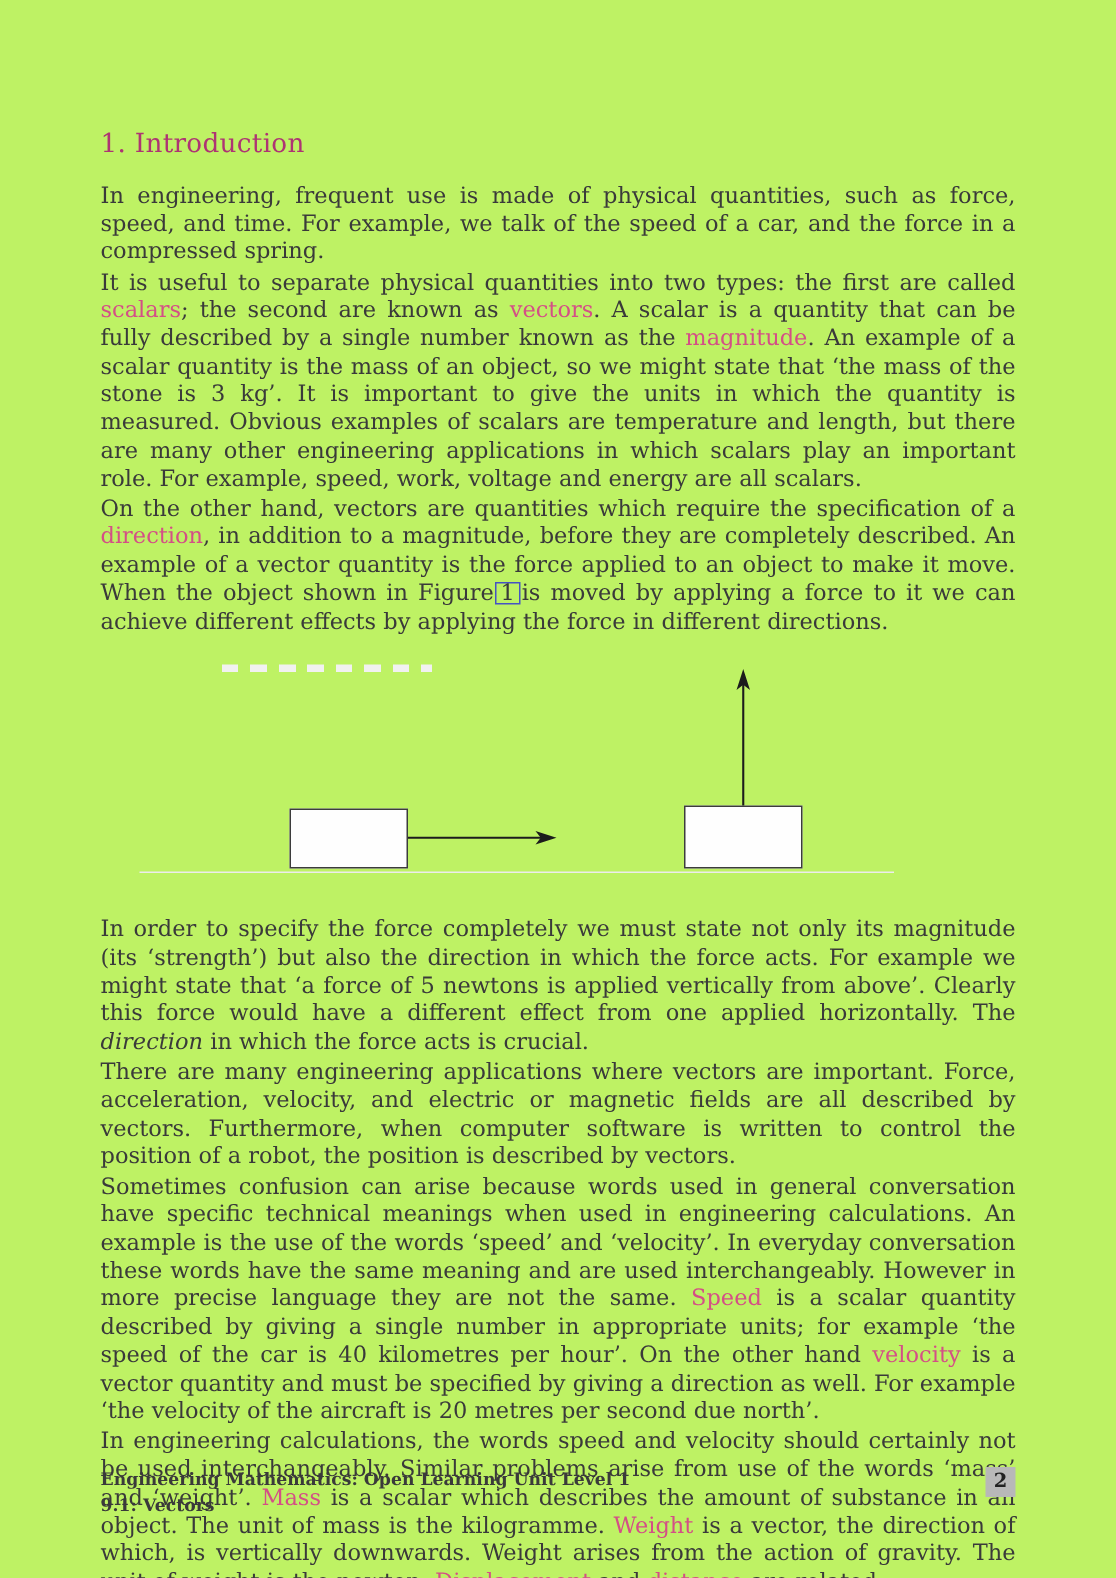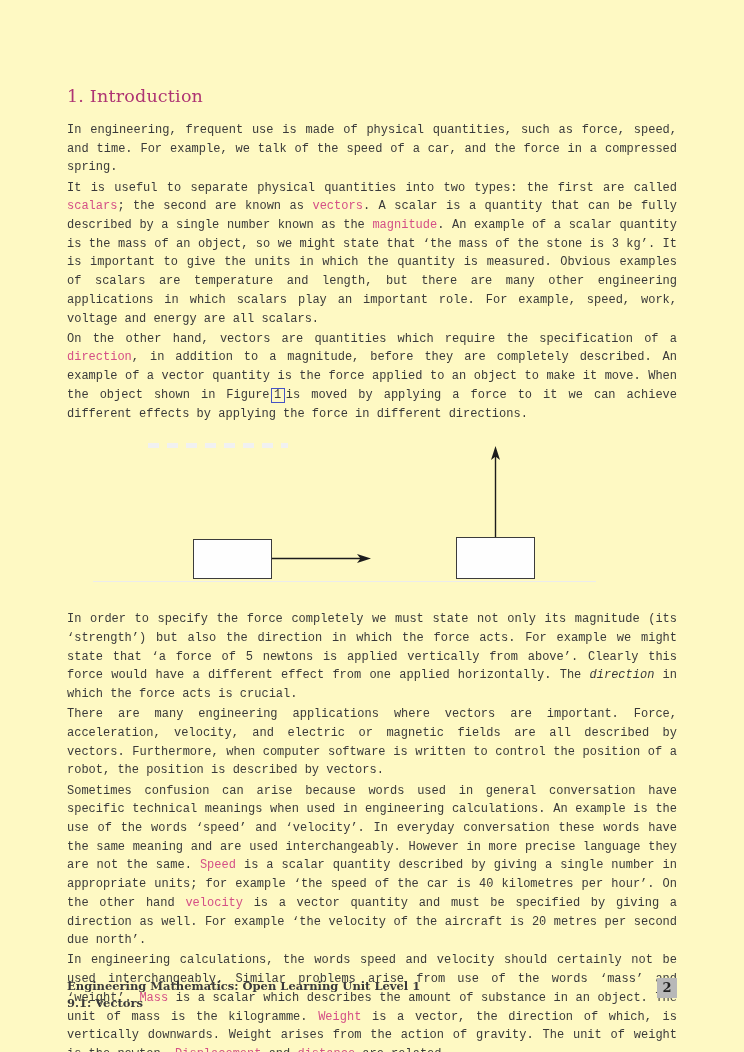--- a/index.html
+++ b/index.html
@@ -1,43 +1,42 @@
 <!DOCTYPE html>
 <html><head>
 <meta charset="utf-8">
 <style>
   html, body { margin: 0; padding: 0; background: #ffffff; }
   .page {
     position: relative;
     width: 744px;
     height: 1052px;
-    background: #fef9c3;
+    background: #bef264;
     font-family: "DejaVu Serif", serif;
     color: #3a3a3a;
     overflow: hidden;
   }
   .content {
     position: absolute;
     left: 67px;
     top: 86px;
     width: 610px;
   }
   .section-title {
     font-size: 17.5px;
     font-weight: normal;
     color: #ae3473;
     margin: 0 0 15px 0;
     letter-spacing: 0.2px;
   }
   .body-text p {
-    font-size: 12px;
+    font-size: 15px;
     line-height: 18.7px;
     text-align: justify;
     margin: 0 0 1.5px 0;
-    font-family: Liberation Mono, monospace;
   }
   .seg-link { color: #d44f86; }
   .seg-em { font-style: italic; }
   .seg-figref {
     display: inline-block;
     border: 1px solid #4553c4;
     padding: 0 2.5px;
     margin: 0 1px;
     line-height: 13px;
     color: #3a3a3a;

